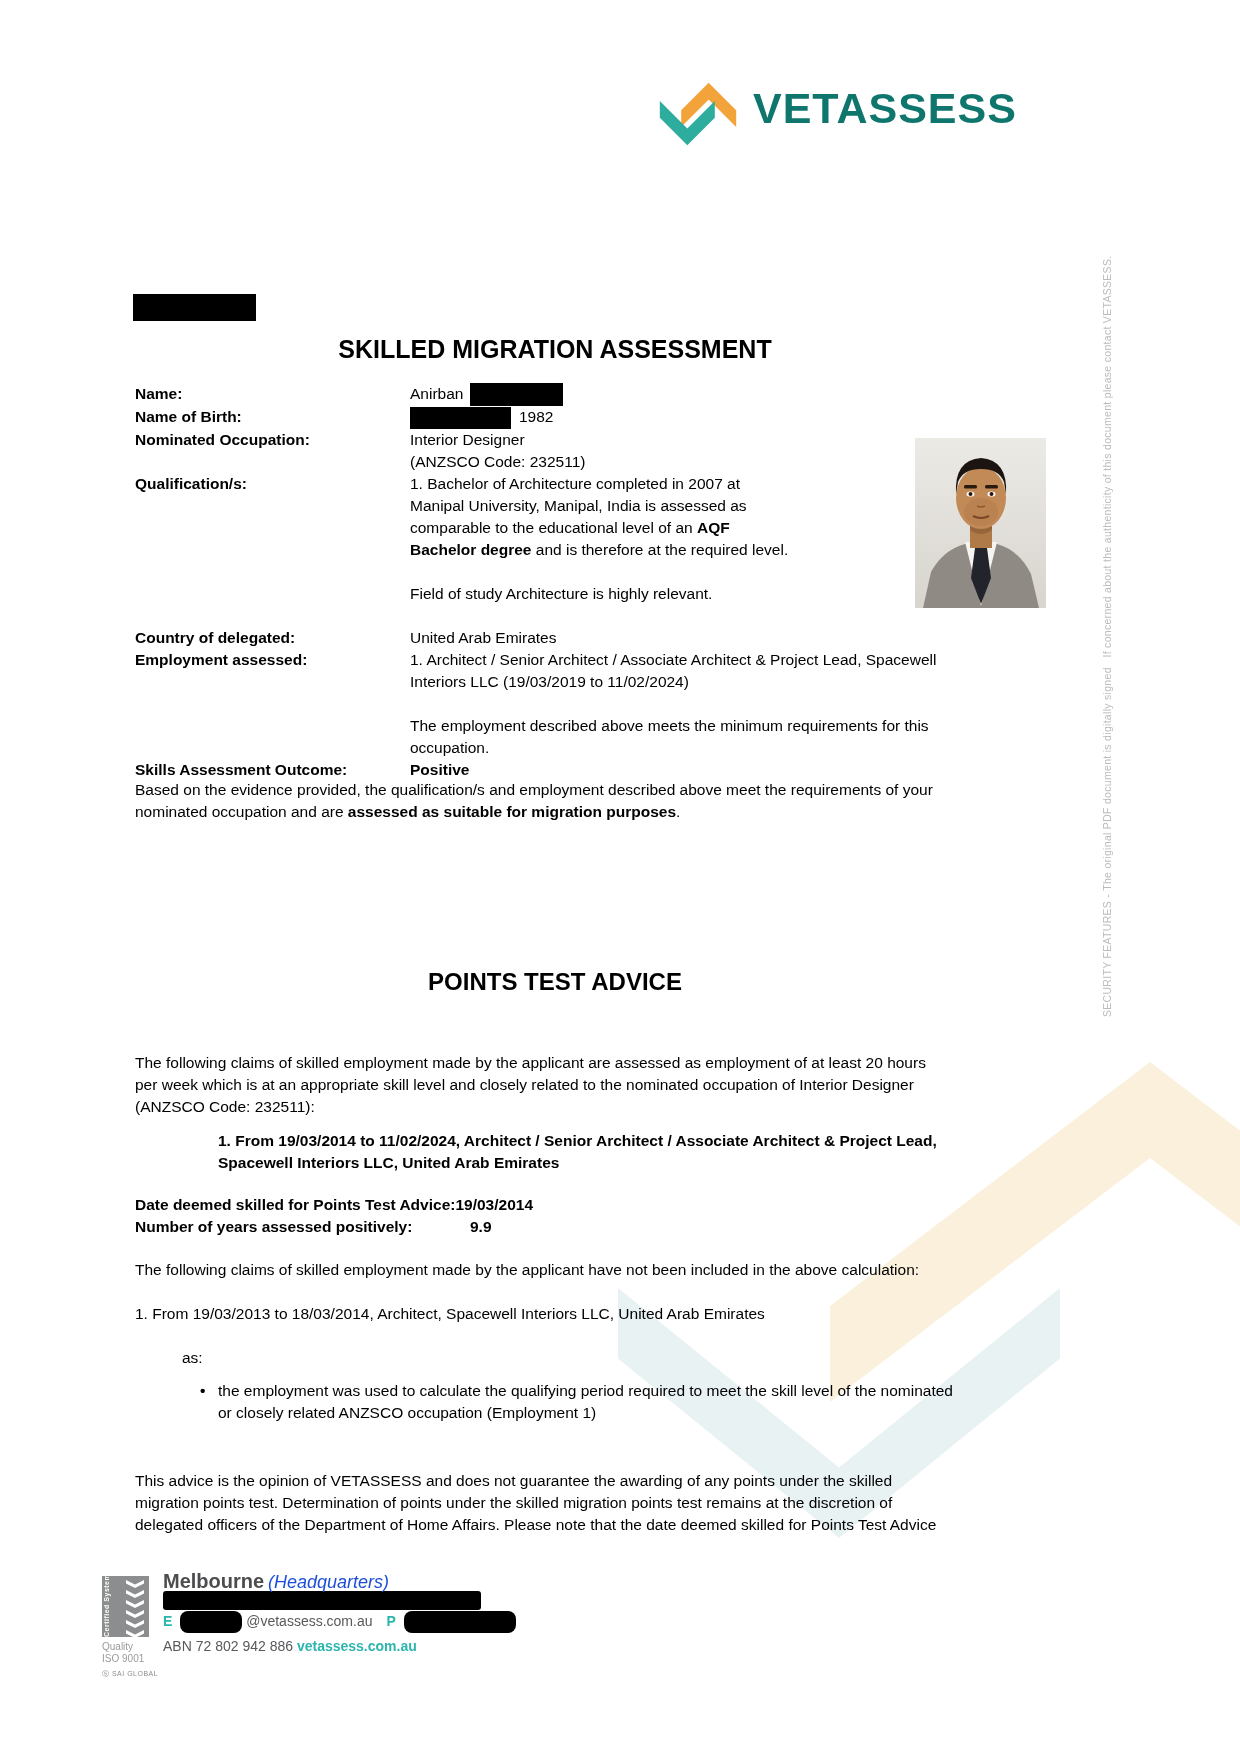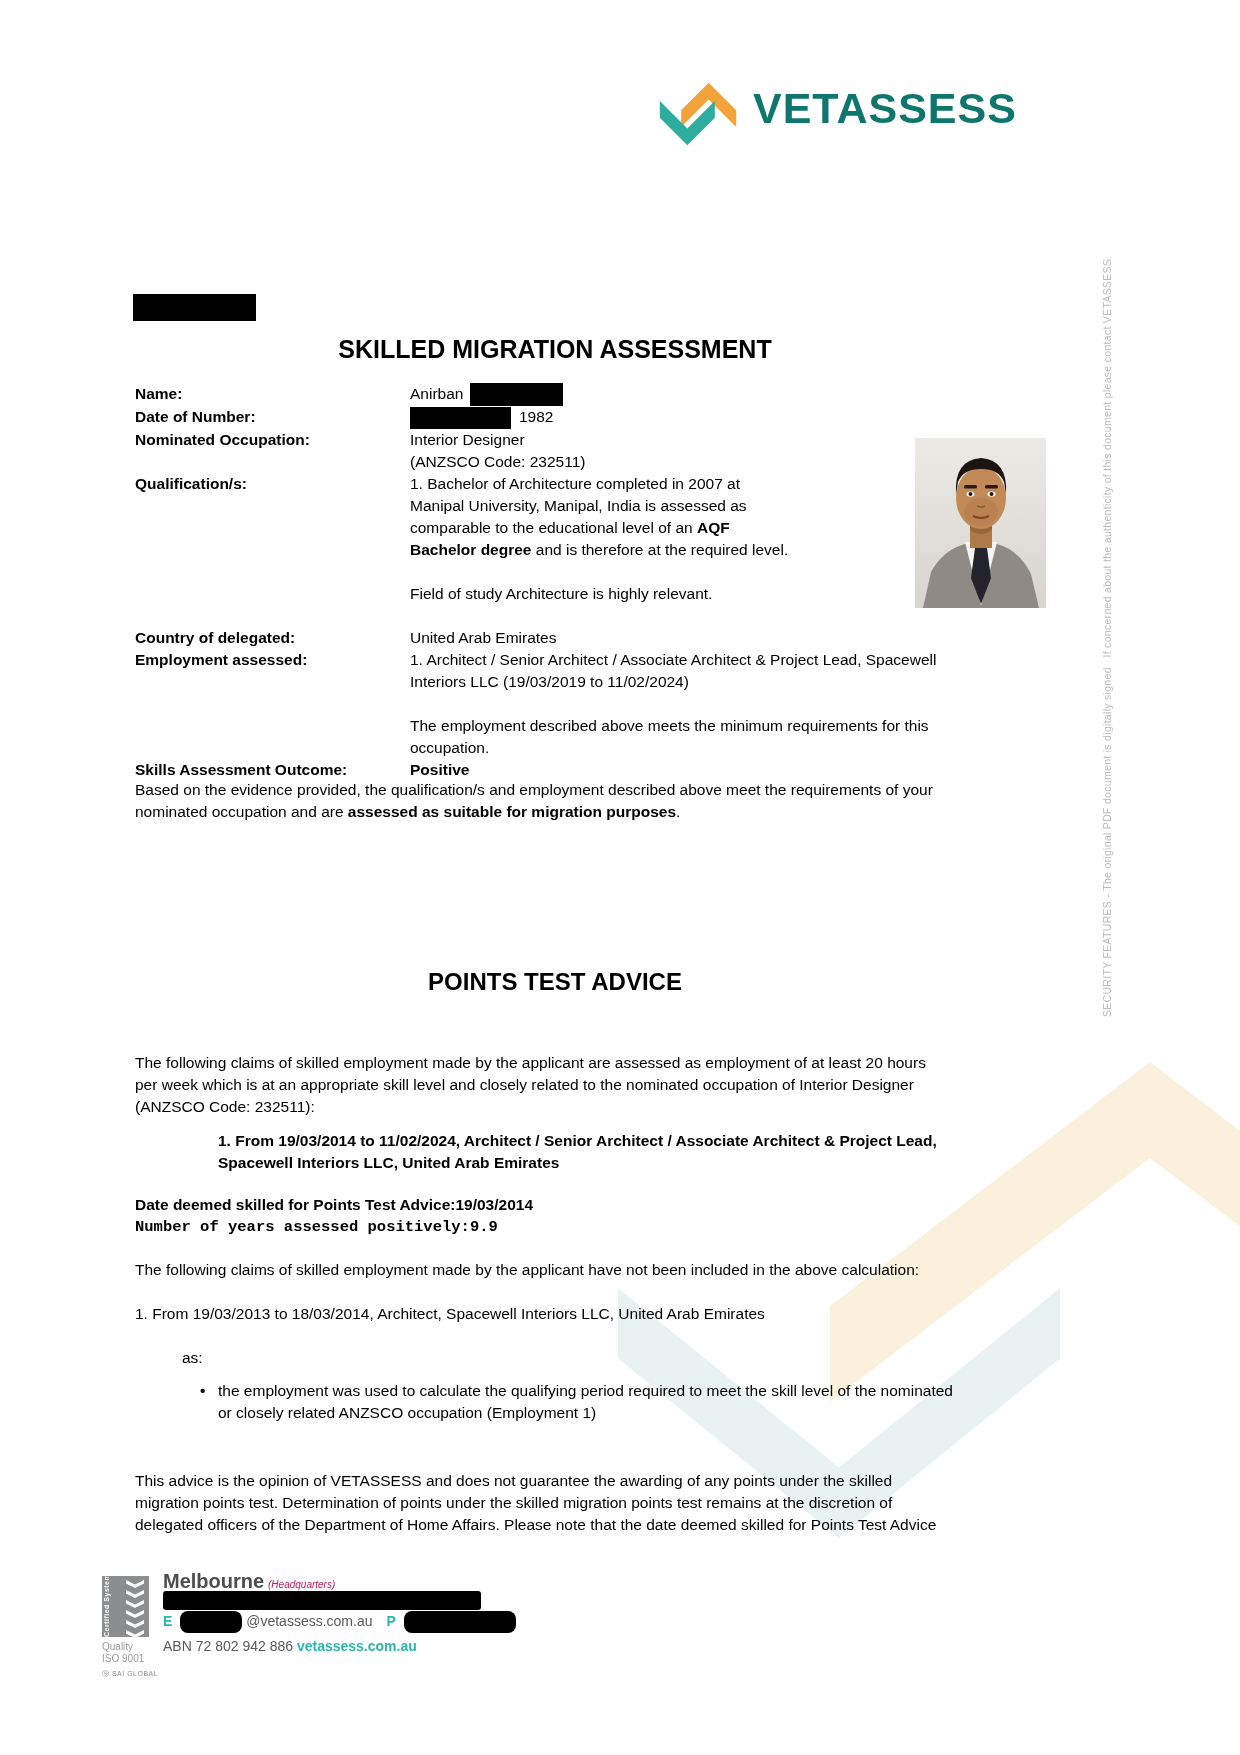--- a/index.html
+++ b/index.html
@@ -45,21 +45,21 @@
   .flabel{width:275px;font-weight:bold;flex:0 0 275px;white-space:nowrap;}
   .fvalue{white-space:nowrap;}
   .spacer{height:22px;}
   .b{font-weight:bold;}
   .line{white-space:nowrap;}
   .para{z-index:1;}
   .indent{left:218px;font-weight:bold;}
   .bullet-row{display:flex;}
   .bullet-dot{width:18px;flex:0 0 18px;font-weight:bold;}
   .years-val{position:absolute;left:335px;top:0;}
-  .rel{position:relative;font-family:Liberation Mono, monospace;}
+  .rel{position:relative;}
   
   .photo{left:915px;top:438px;width:131px;height:170px;z-index:1;}
   
   .cert{
     left:102px;top:1576px;width:47px;height:61px;background:#8b8d8e;z-index:1;
   }
   .cert-vert{
     position:absolute;left:1px;top:0;height:61px;width:14px;
     writing-mode:vertical-rl;transform:rotate(180deg);
     color:#fff;font-size:7px;font-weight:bold;letter-spacing:0.5px;
@@ -69,21 +69,21 @@
     position:absolute;right:5px;top:4px;display:flex;flex-direction:column;gap:2px;
   }
   .cert-chevrons div{
     width:18px;height:8px;background:#fff;
     clip-path:polygon(0 0,50% 55%,100% 0,100% 45%,50% 100%,0 45%);
   }
   .cert-sub{left:102px;top:1641px;z-index:1;color:#9b9b9b;font-size:10px;line-height:12px;}
   .sai{font-size:7px;color:#8b8d8e;margin-top:3px;letter-spacing:0.5px;}
   .foot{left:163px;z-index:1;font-size:14px;color:#58595b;}
   .foot-city{font-weight:bold;font-size:20px;color:#4d4d4f;}
-  .foot-hq{font-style:italic;color:#be185d;font-size:10px;margin-top:36px;}
+  .foot-hq{font-style:italic;color:#1d4ed8;font-size:18px;margin-top:36px;}
   .teal-b{color:#2CB4AE;font-weight:bold;}
   .blob{background:#000;display:inline-block;vertical-align:middle;border-radius:8px;}
 </style>
 </head>
 <body>
 
 <div class="page">
 
   <div class="wm" style="left:830px;top:1062px;width:640px;height:340px;">
     <svg width="640" height="340" viewBox="0 0 112 78" preserveAspectRatio="none">
@@ -139,21 +139,21 @@
       </g>
     </svg>
   </div>
 
   <div class="abs fields body-txt">
     <div class="frow">
       <div class="flabel">Name:</div>
       <div class="fvalue"><span>Anirban</span><span class="redact-inline" style="width:93px;height:23px;margin-left:7px;"></span></div>
     </div>
     <div class="frow">
-      <div class="flabel">Date of Number:</div>
+      <div class="flabel">Name of Birth:</div>
       <div class="fvalue"><span class="redact-inline" style="width:101px;height:22px;margin-right:8px;"></span><span>1982</span></div>
     </div>
     <div class="frow">
       <div class="flabel">Nominated Occupation:</div>
       <div class="fvalue">Interior Designer</div>
     </div>
     <div class="frow">
       <div class="flabel"></div>
       <div class="fvalue">(ANZSCO Code: 232511)</div>
     </div>

